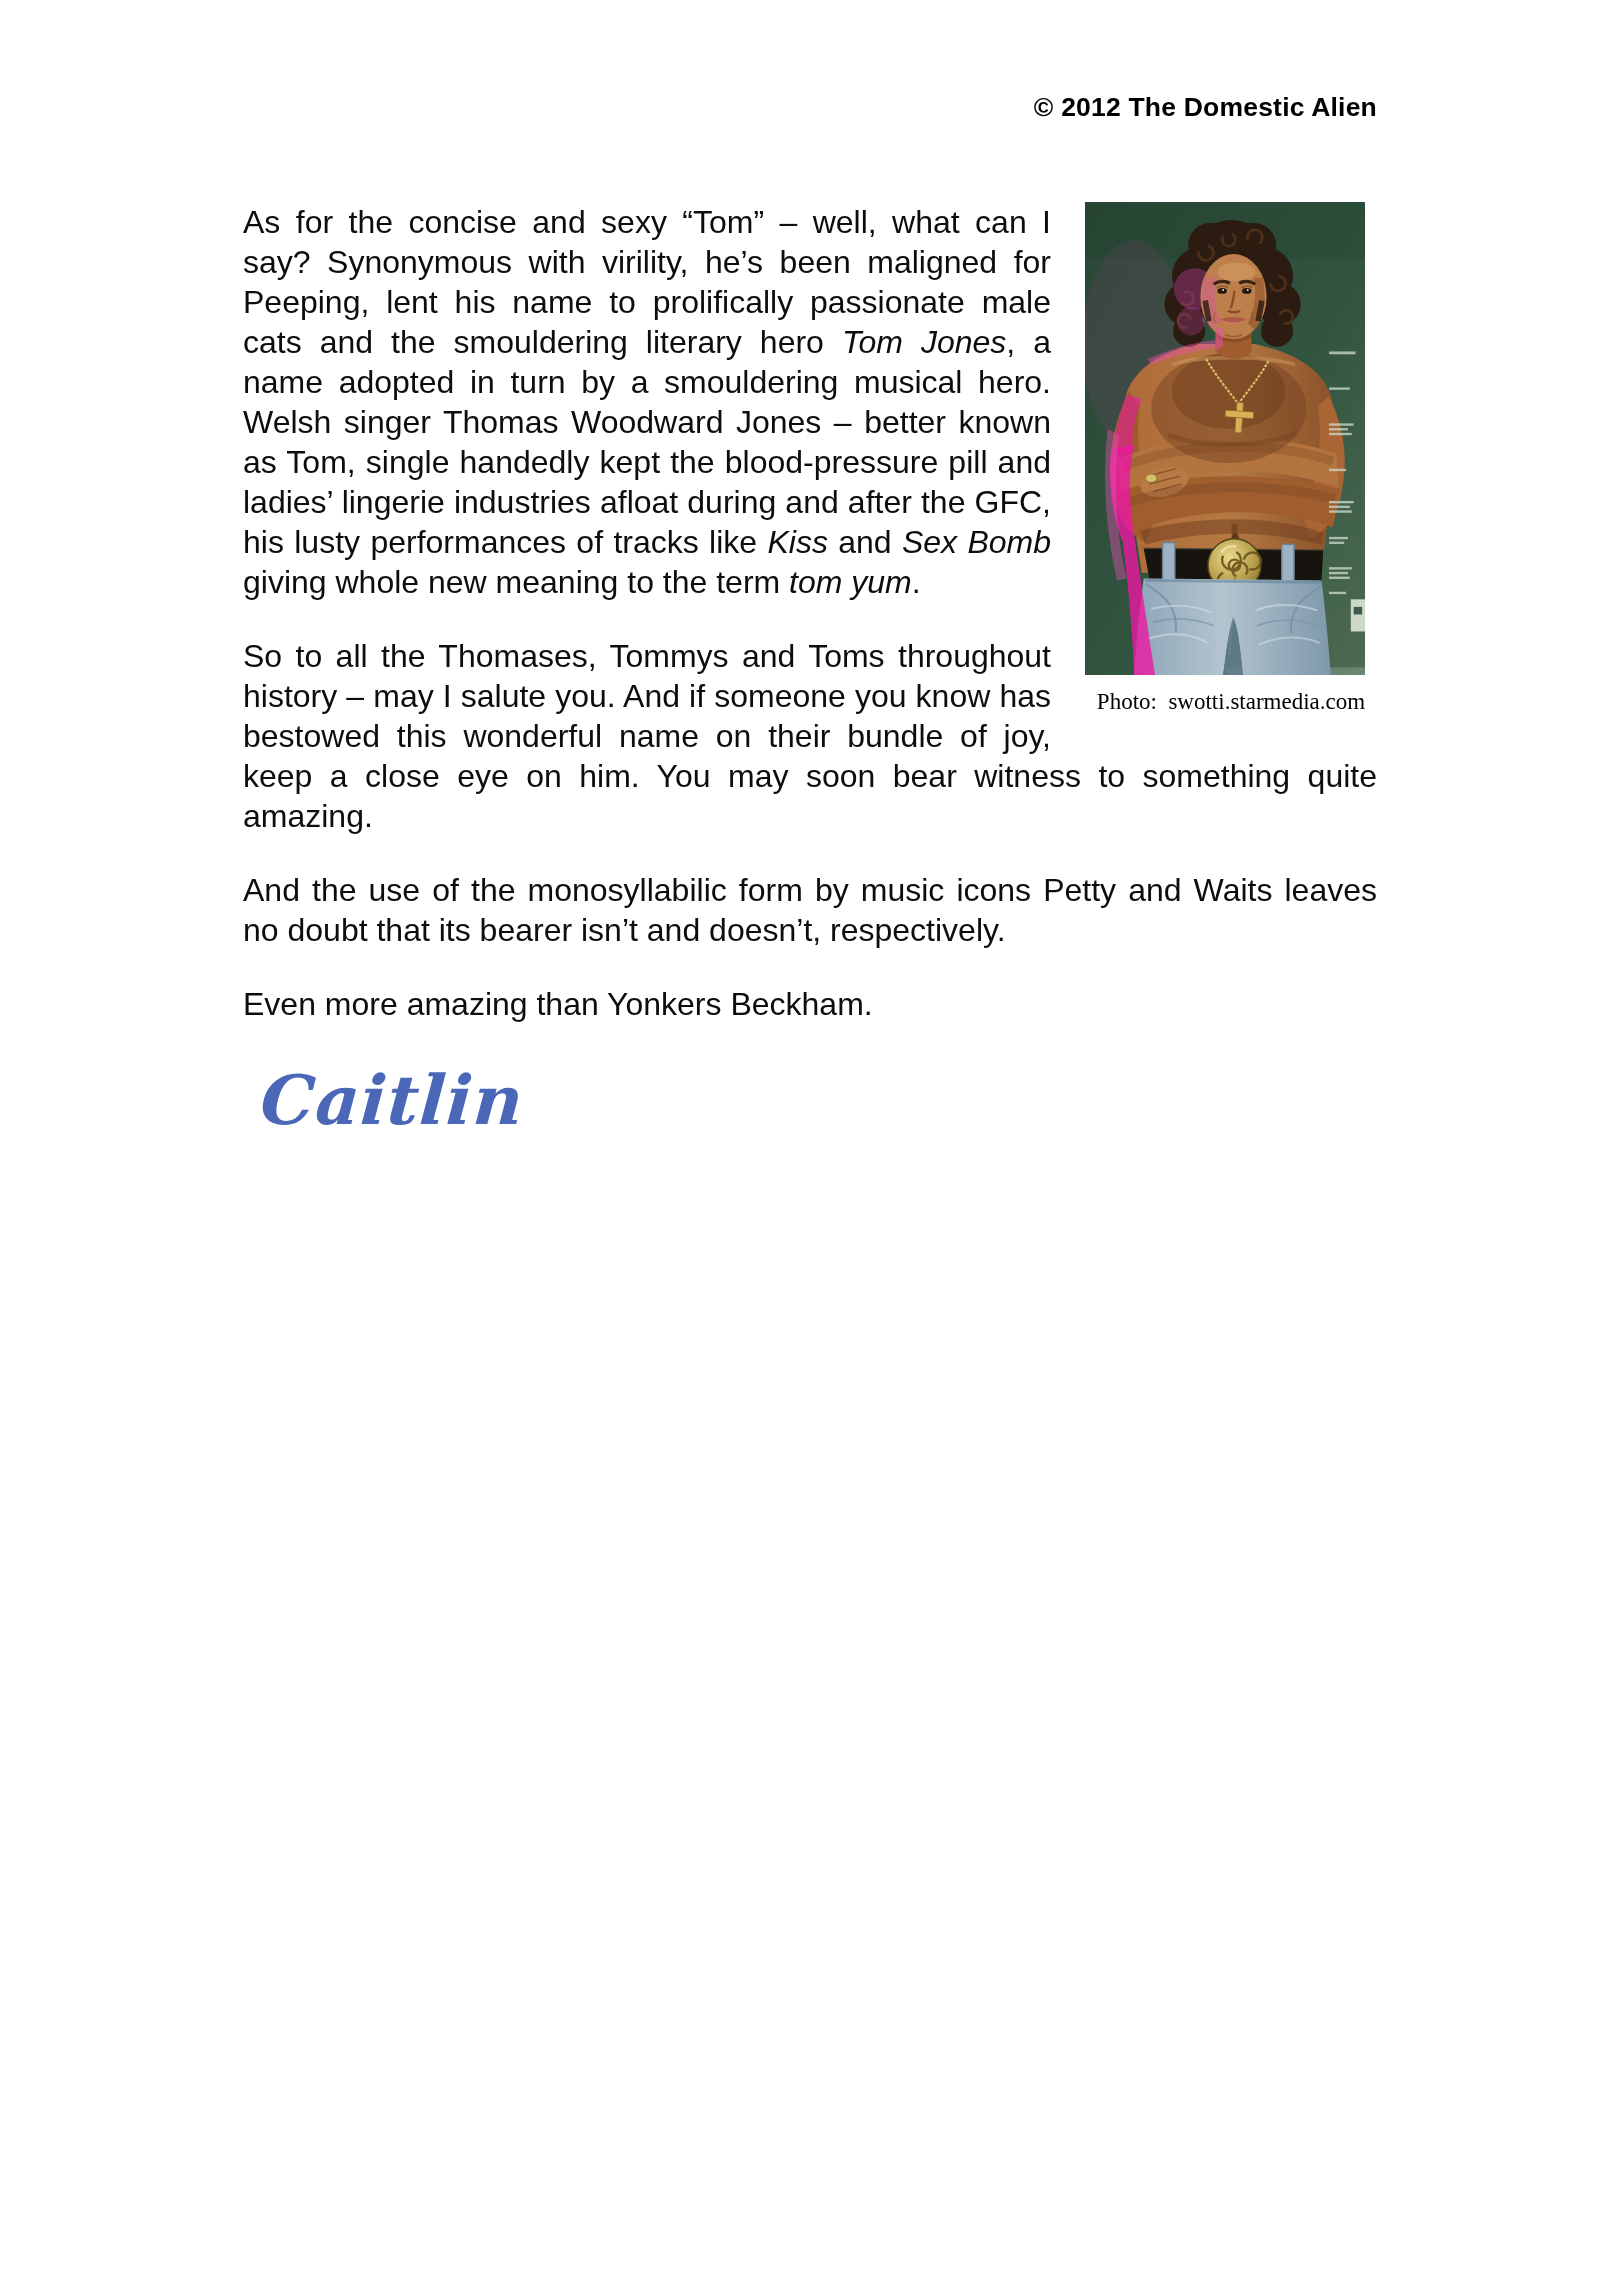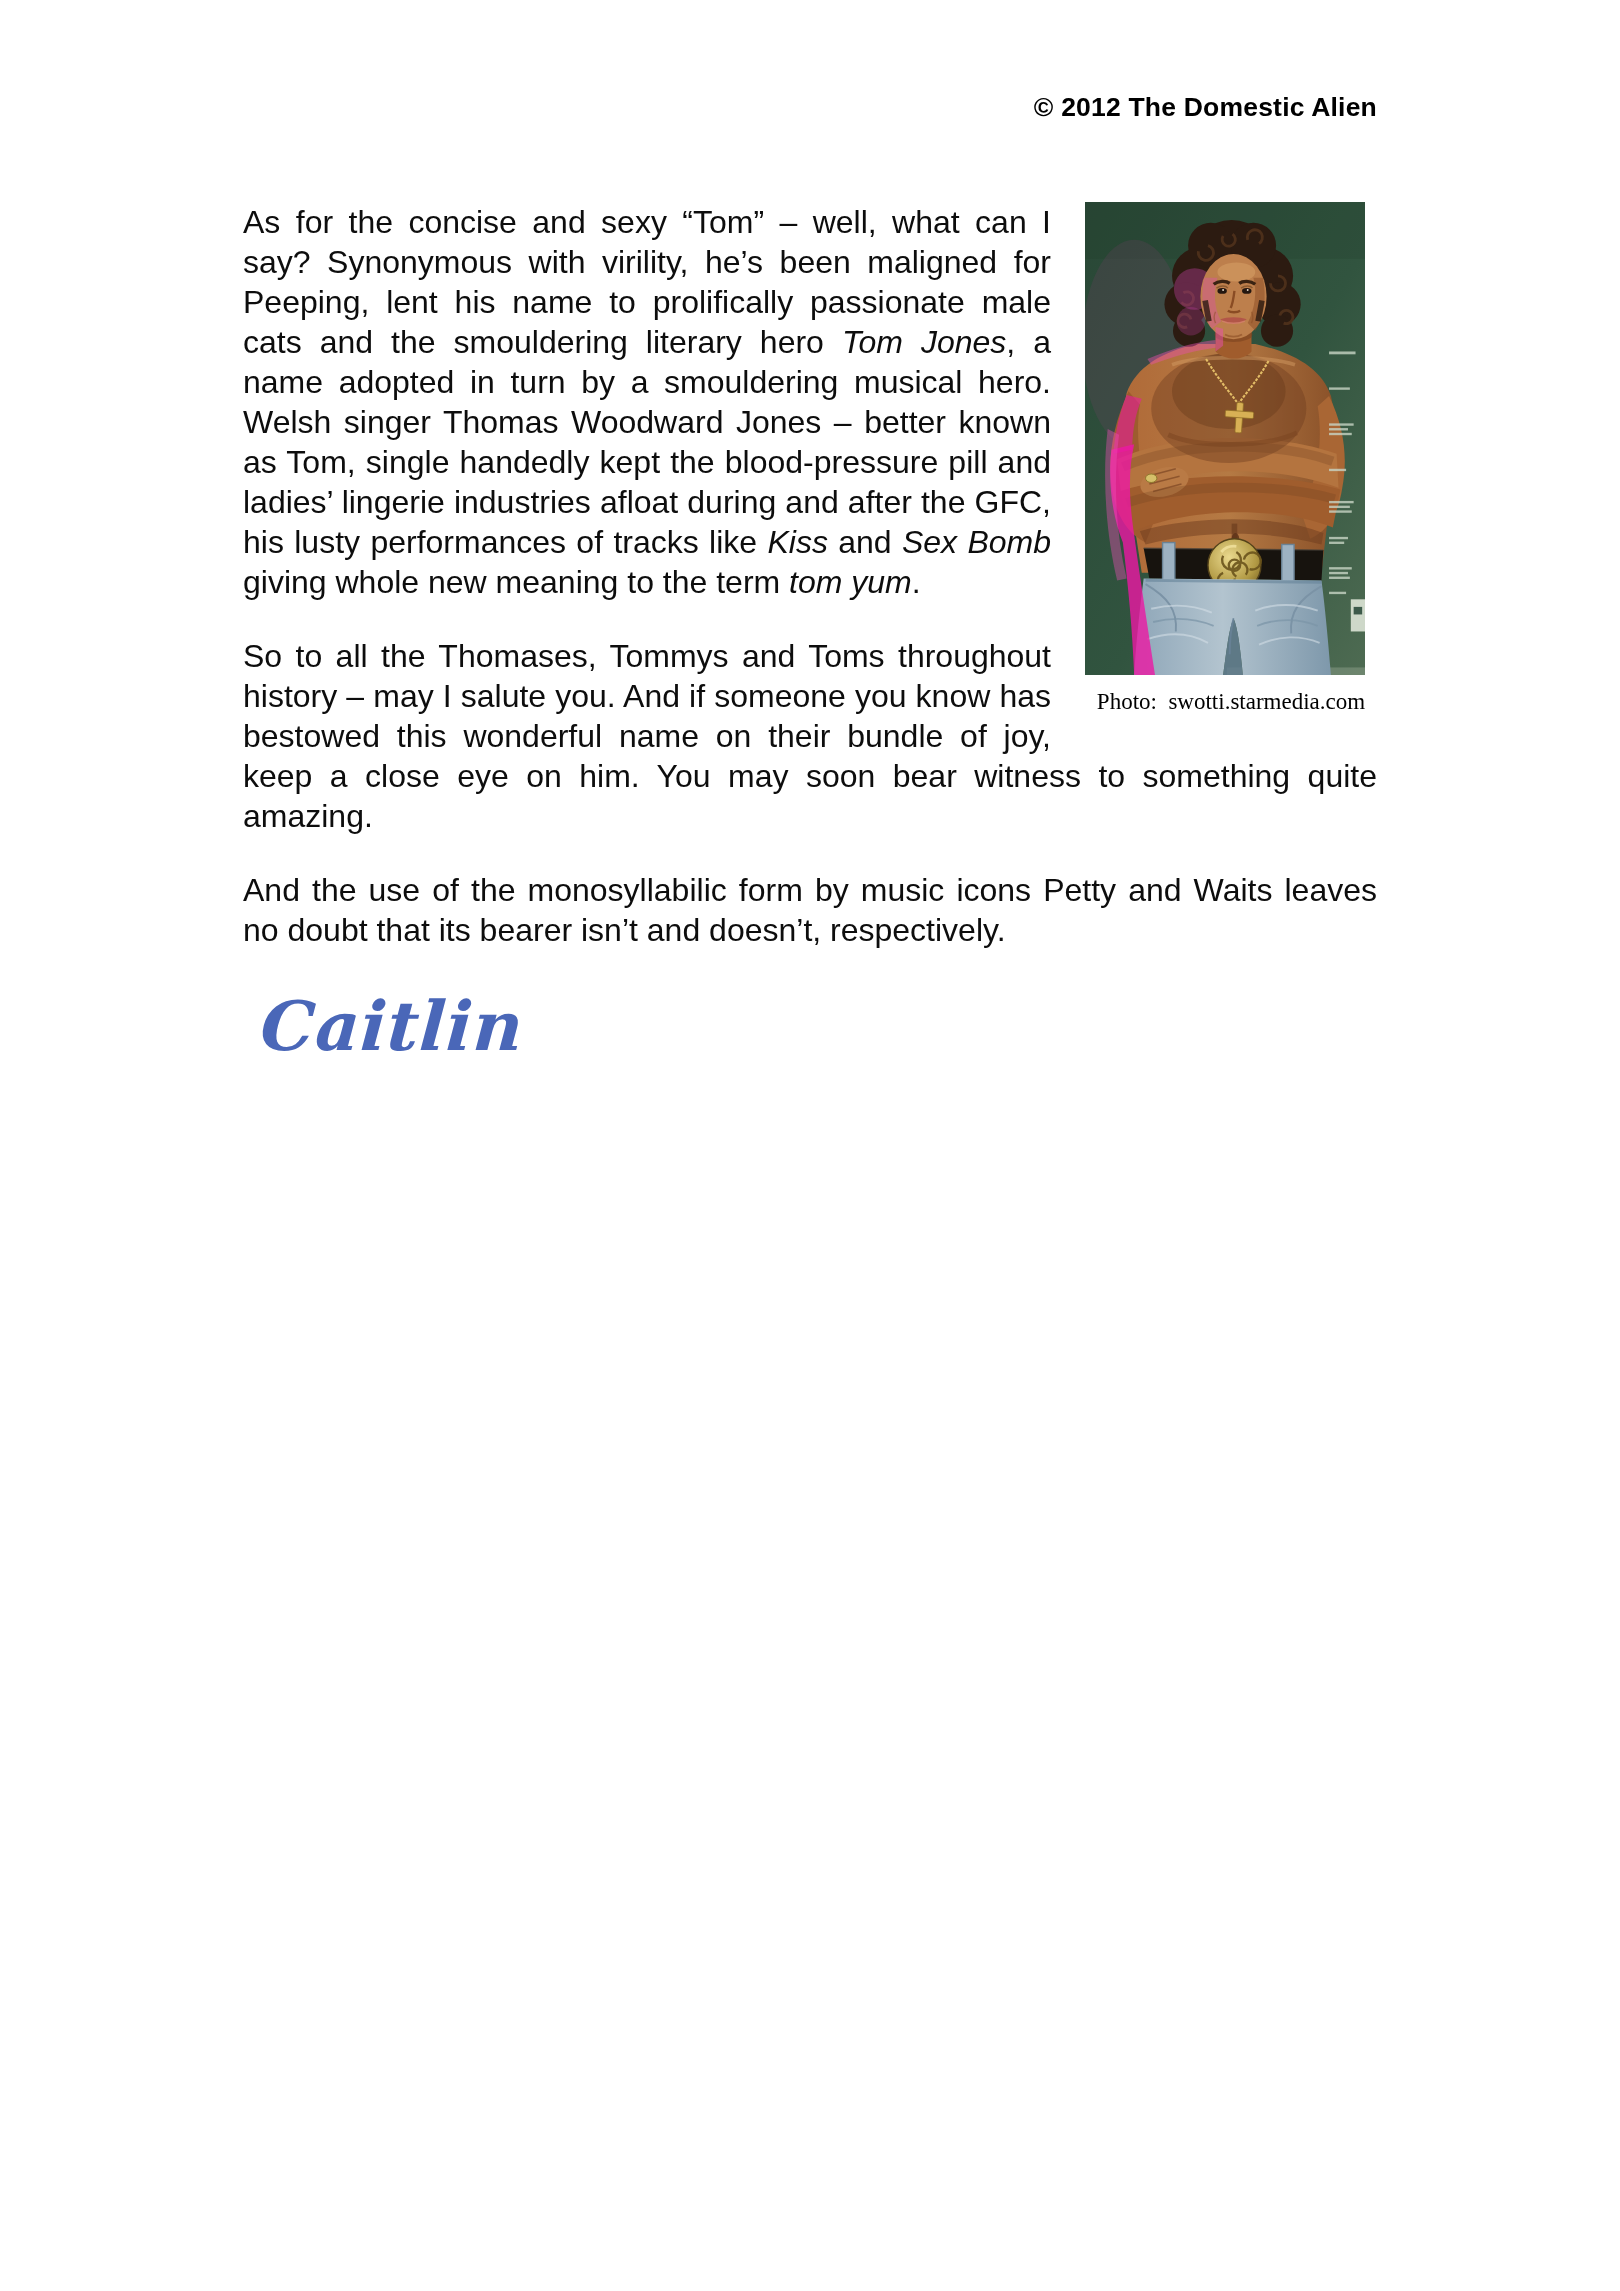--- a/index.html
+++ b/index.html
@@ -259,18 +259,19 @@
       </figure>
       <figcaption class="photo-caption">Photo:  swotti.starmedia.com</figcaption>
     </aside>
 
     <p class="para"><span>As for the concise and sexy “Tom” – well, what can I say?  Synonymous with virility, he’s been maligned for Peeping, lent his name to prolifically passionate male cats and the smouldering literary hero </span><em>Tom Jones</em><span>, a name adopted in turn by a smouldering musical hero. Welsh singer Thomas Woodward Jones – better known as Tom, single handedly kept the blood-pressure pill and ladies’ lingerie industries afloat during and after the GFC, his lusty performances of tracks like </span><em>Kiss</em><span> and </span><em>Sex Bomb</em><span> giving whole new meaning to the term </span><em>tom yum</em><span>.</span></p>
 
     <p class="para"><span>So to all the Thomases, Tommys and Toms throughout history – may I salute you.  And if someone you know has bestowed this wonderful name on their bundle of joy, keep a close eye on him. You may soon bear witness to something quite amazing.</span></p>
 
     <p class="para"><span>And the use of the monosyllabilic form by music icons Petty and Waits leaves no doubt that its bearer isn’t and doesn’t, respectively.</span></p>
 
+    <p class="para last-line"><span>Even more amazing than Yonkers Beckham.</span></p>
 
     <div class="signature">Caitlin</div>
 
   </main>
 </div>
 
 
 </body></html>

